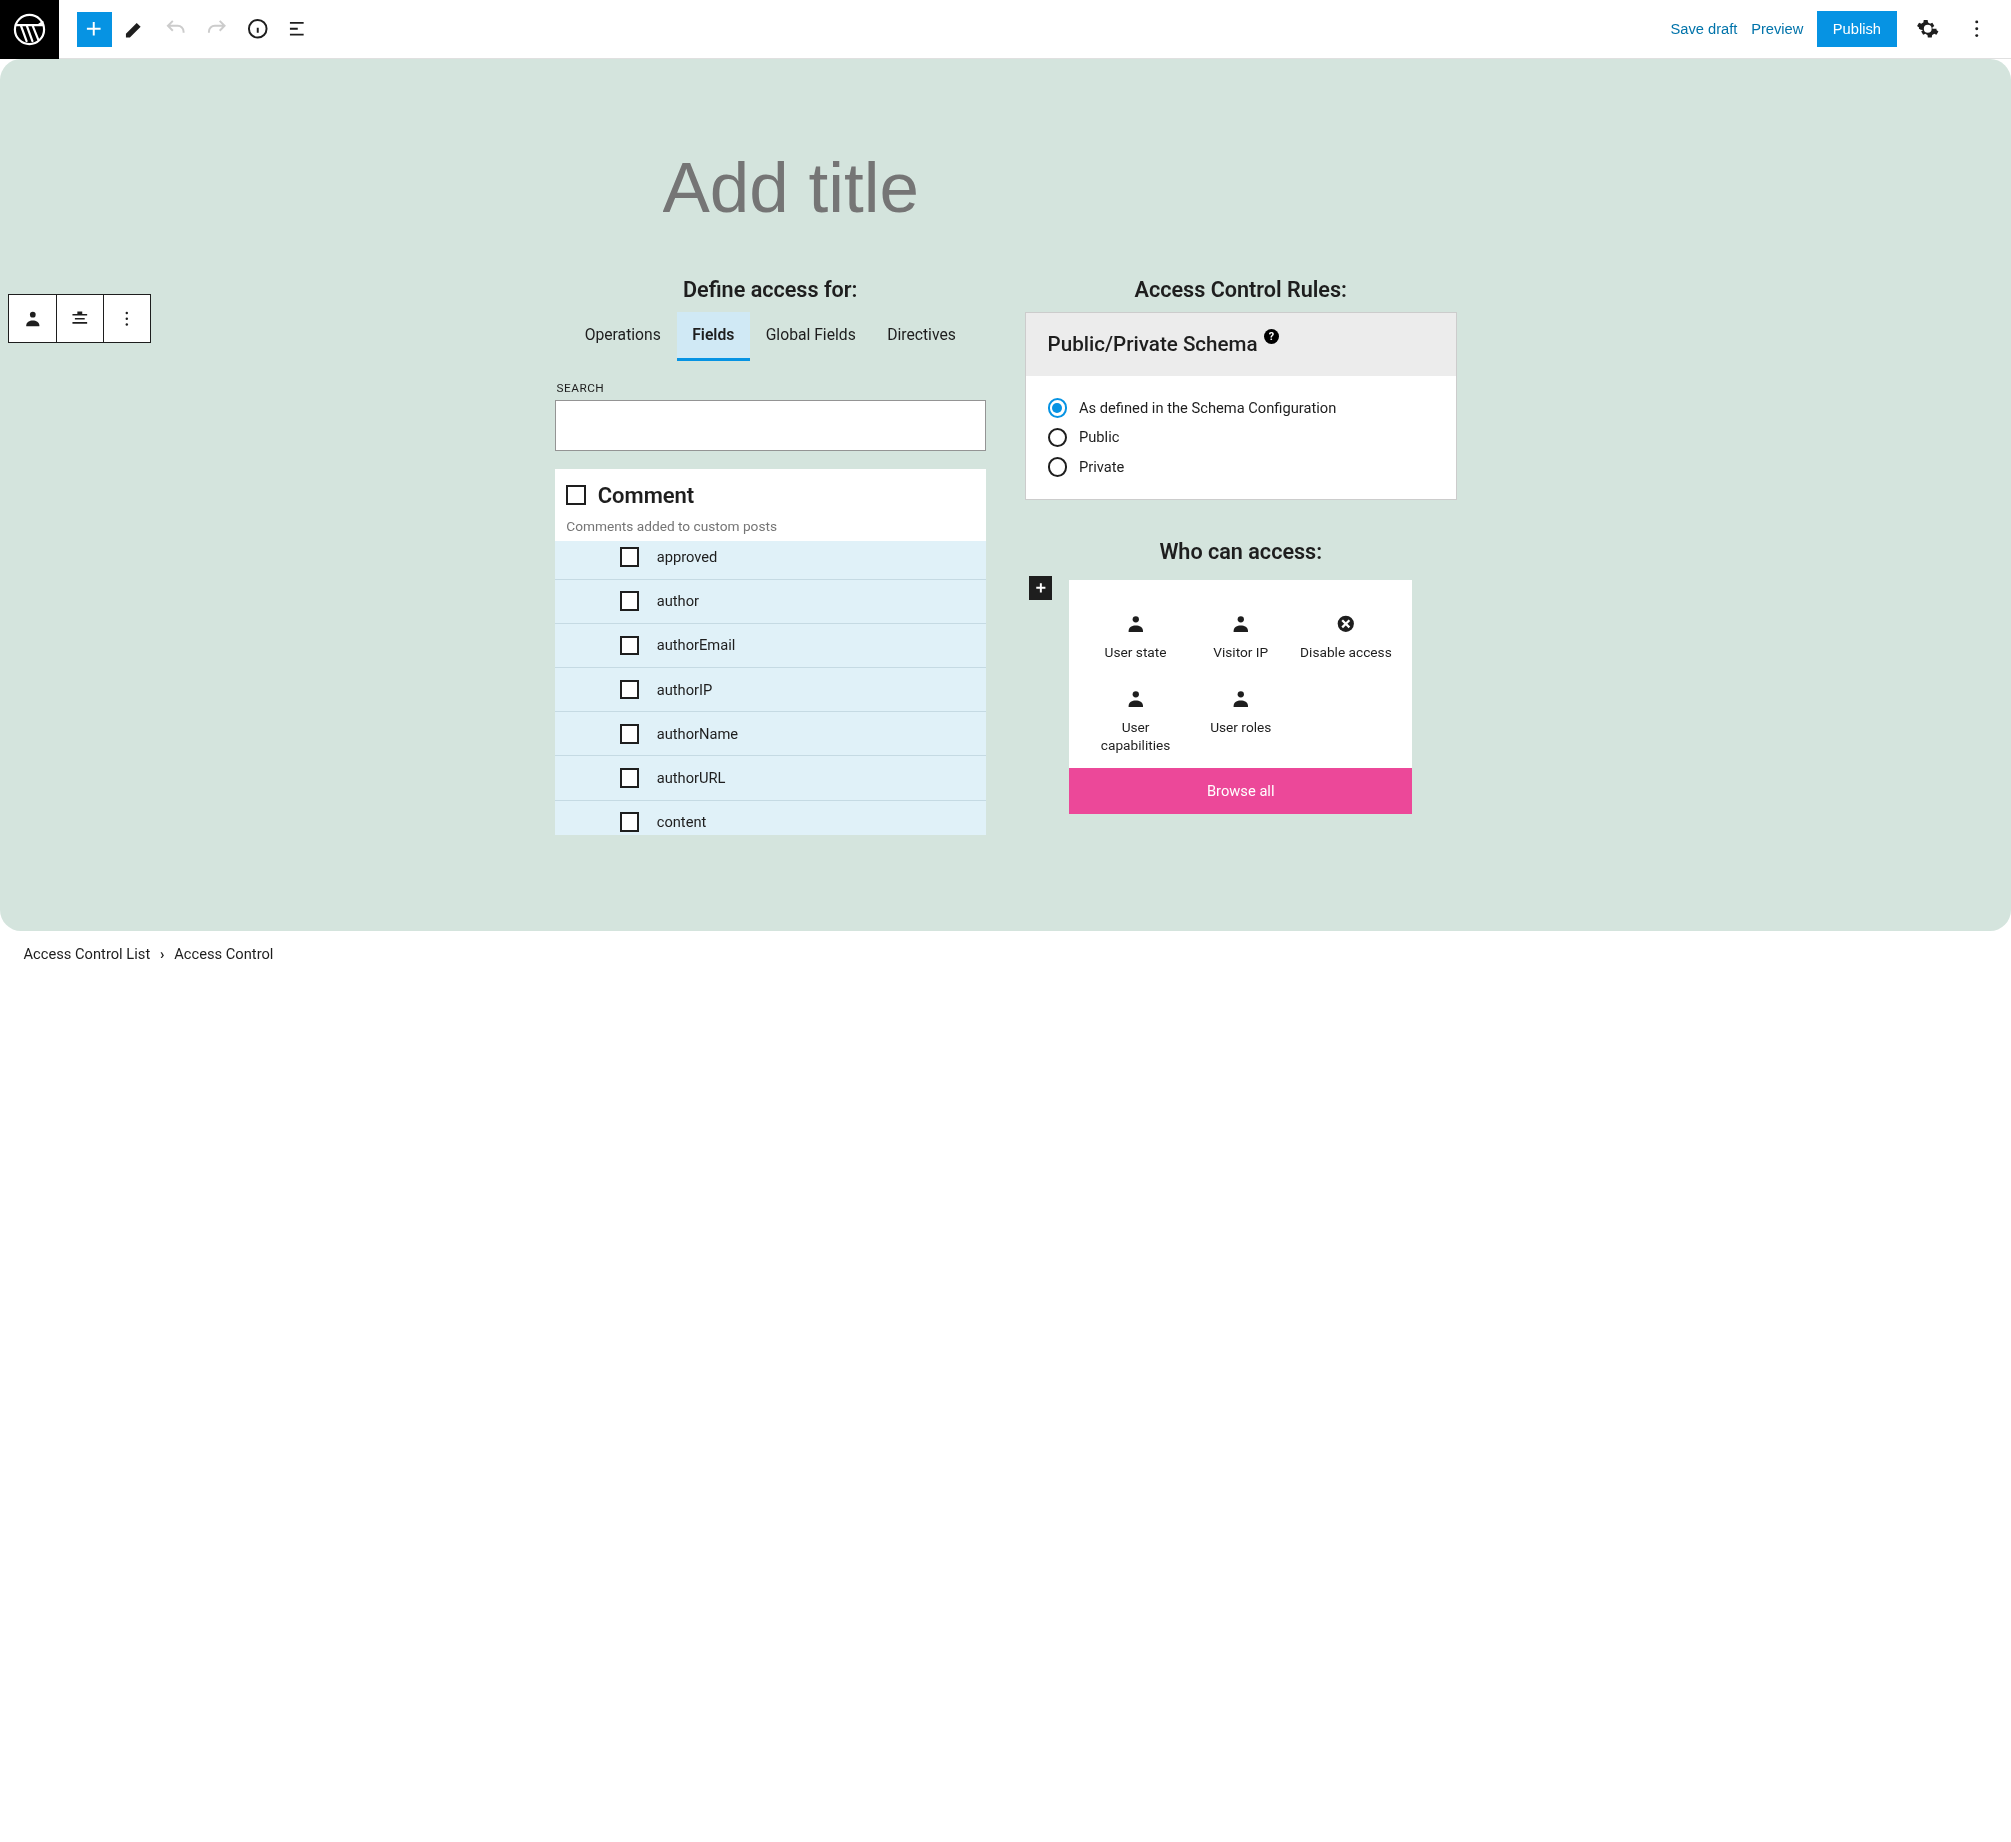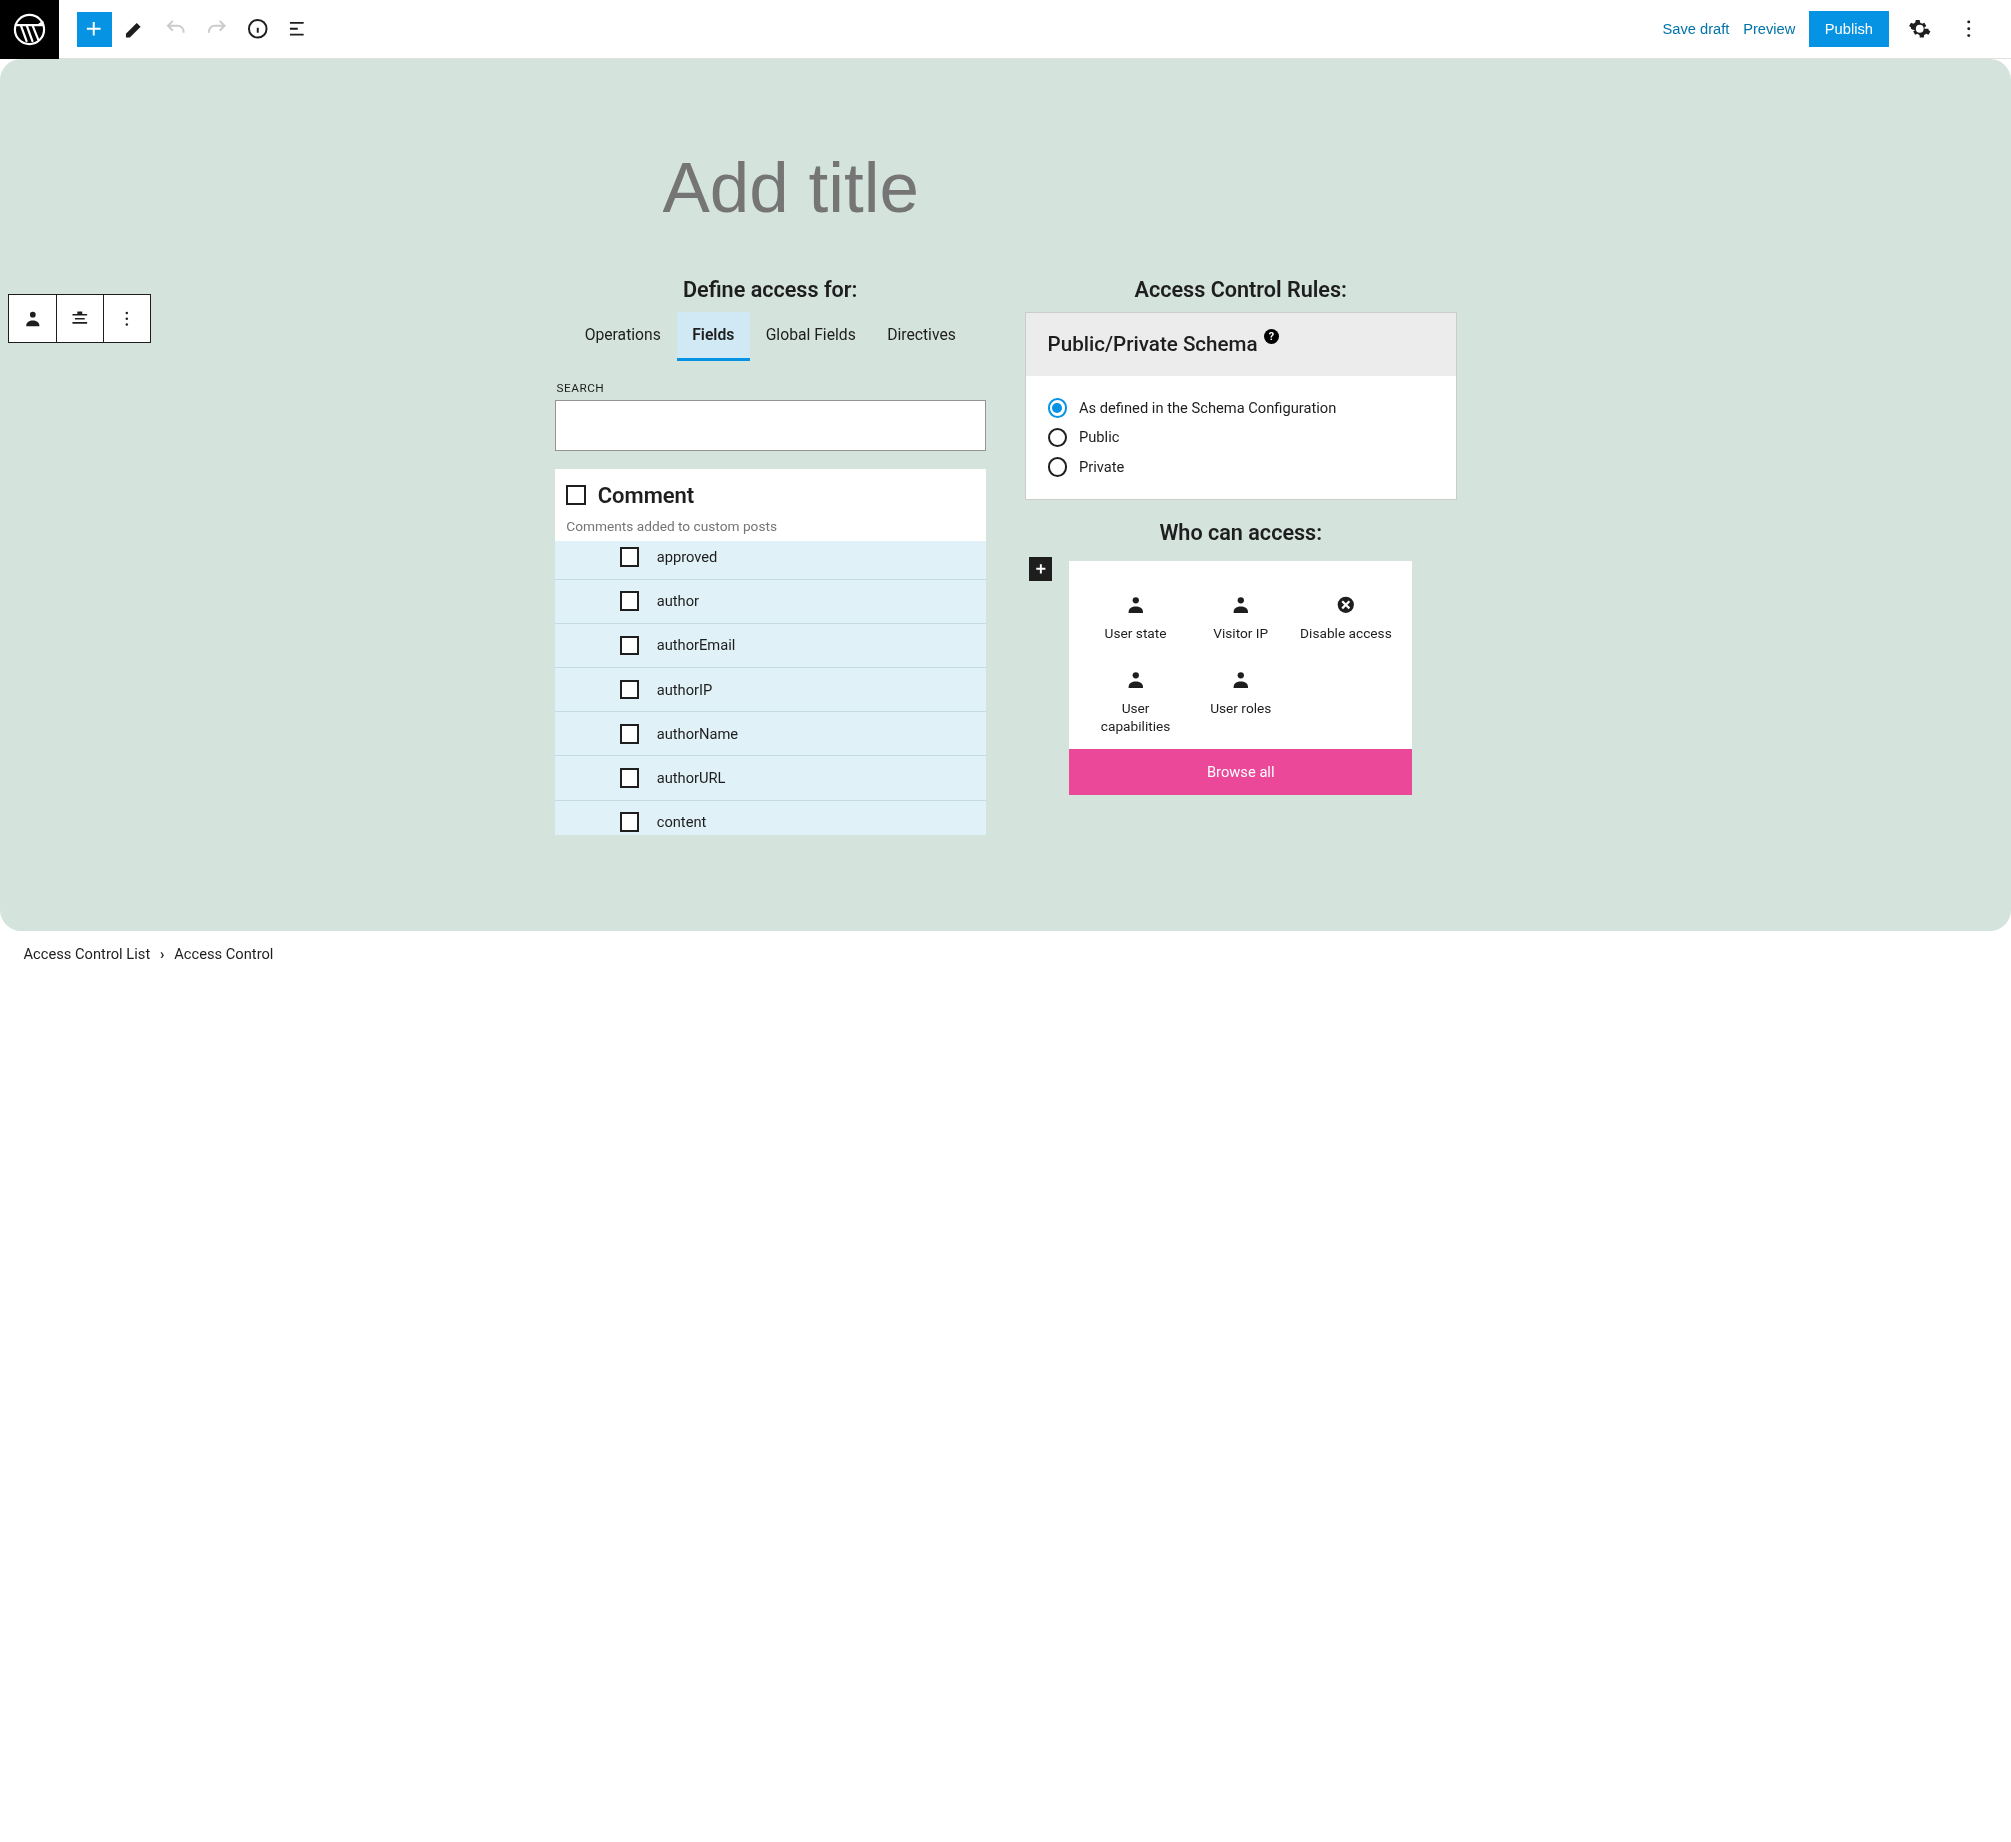--- a/index.html
+++ b/index.html
@@ -7,21 +7,21 @@
 
 .topbar { display: flex; align-items: center; height: 59px; border-bottom: 1px solid #e0e0e0; background: #fff; }
 .wp-logo { width: 59px; height: 59px; background: #000; display: flex; align-items: center; justify-content: center; }
 .wp-logo svg { width: 35px; height: 35px; }
 .toolbar-left { display: flex; align-items: center; gap: 5.9px; padding-left: 17.6px; }
 .add-block { width: 35px; height: 35px; background: #0693e3; display: flex; align-items: center; justify-content: center; cursor: pointer; }
 .add-block svg { width: 23.5px; height: 23.5px; }
 .icon-btn { width: 35px; height: 35px; display: flex; align-items: center; justify-content: center; cursor: pointer; color: #1e1e1e; }
 .icon-btn.disabled { color: #ccc; }
 .icon-btn svg { width: 23.5px; height: 23.5px; }
-.toolbar-right { margin-left: auto; display: flex; align-items: center; gap: 13.7px; padding-right: 25px; }
+.toolbar-right { margin-left: auto; display: flex; align-items: center; gap: 13.7px; padding-right: 17px; }
 .link-btn { color: #0073aa; font-size: 14.7px; cursor: pointer; background: none; border: none; }
 .publish-btn { background: #0693e3; color: #fff; border: none; padding: 9.8px 15.7px; font-size: 14.7px; cursor: pointer; }
 
 .canvas { background: #d4e4dd; min-height: 872px; padding: 9.8px; position: relative; border-radius: 21px; }
 .title-input { width: 686px; margin: 78px auto 49px; font-size: 71px; font-weight: 400; color: #757575; background: transparent; border: none; outline: none; display: block; }
 .floating-toolbar { position: absolute; top: 235px; left: 7.8px; display: flex; background: #fff; border: 1px solid #1e1e1e; }
 .floating-toolbar .ft-btn { width: 47px; height: 47px; display: flex; align-items: center; justify-content: center; cursor: pointer; }
 .floating-toolbar .ft-btn + .ft-btn { border-left: 1px solid #1e1e1e; }
 
 .editor-body { display: flex; gap: 39px; max-width: 902px; margin: 0 auto; align-items: flex-start; }
@@ -51,21 +51,21 @@
 .rule-header { background: #ececec; padding: 19.6px 21.6px; display: flex; align-items: center; gap: 5.9px; }
 .rule-title { font-size: 20.6px; font-weight: 500; }
 .help-badge { width: 15.7px; height: 15.7px; background: #000; color: #fff; border-radius: 50%; font-size: 10.8px; display: inline-flex; align-items: center; justify-content: center; font-weight: bold; position: relative; top: -7.8px; }
 .rule-body { padding: 17.6px 21.6px; }
 .radio-row { display: flex; align-items: center; gap: 11.8px; padding: 4.9px 0; cursor: pointer; }
 .radio { width: 19.6px; height: 19.6px; border: 2px solid #1e1e1e; border-radius: 50%; display: flex; align-items: center; justify-content: center; }
 .radio.checked { border-color: #0693e3; }
 .radio.checked::after { content: ""; width: 9.8px; height: 9.8px; background: #0693e3; border-radius: 50%; }
 .radio-label { font-size: 14.7px; }
 
-.access-section { margin-top: 20px; position: relative; }
+.access-section { margin-top: 39px; position: relative; }
 .plus-float { position: absolute; left: 3.9px; top: 37px; width: 23.5px; height: 23.5px; background: #1e1e1e; display: flex; align-items: center; justify-content: center; cursor: pointer; }
 .access-card { background: #fff; width: 343px; margin: 15.7px auto 0; }
 .access-grid { display: grid; grid-template-columns: repeat(3, 1fr); padding: 27.4px 15.7px 7.8px; gap: 13.7px 3.9px; }
 .access-item { display: flex; flex-direction: column; align-items: center; gap: 9.8px; cursor: pointer; padding: 5.9px 2px; }
 .access-item svg { width: 21.6px; height: 21.6px; }
 .access-label { font-size: 13.7px; text-align: center; line-height: 1.3; }
 .browse-all { background: #ec4899; color: #fff; text-align: center; padding: 13.7px; font-size: 14.7px; cursor: pointer; }
 
 .breadcrumb { padding: 13.7px 23.5px; font-size: 14.7px; display: flex; align-items: center; gap: 9.8px; background: #fff; }
 .breadcrumb .sep { font-weight: bold; }

